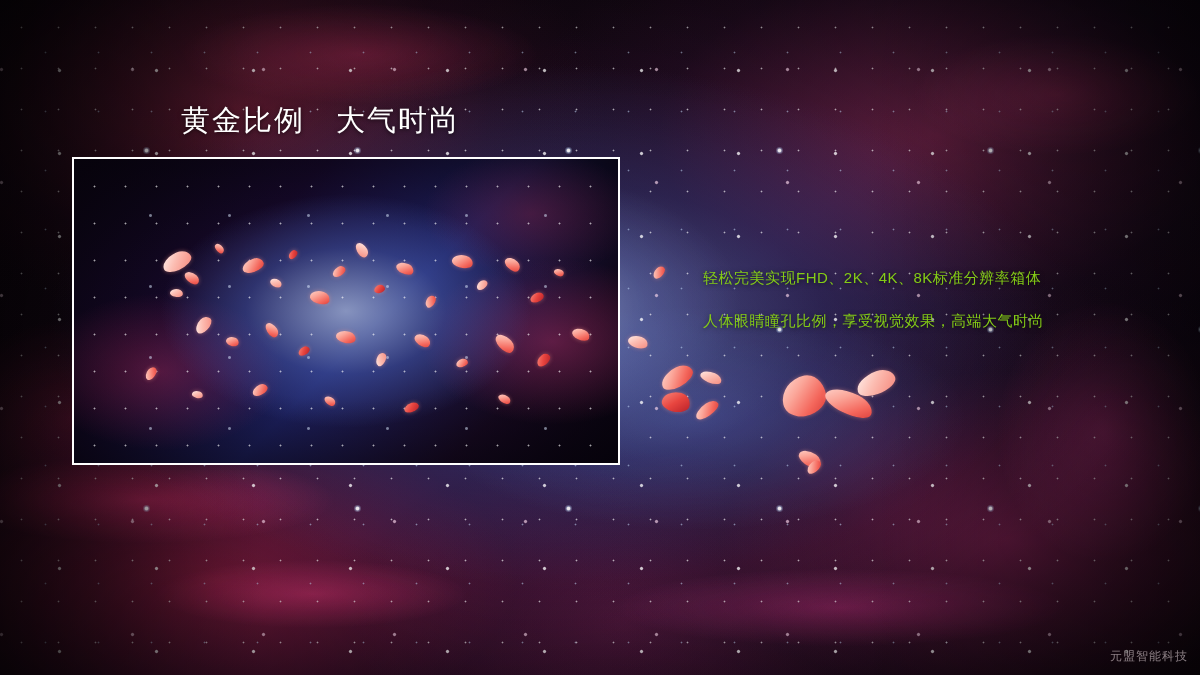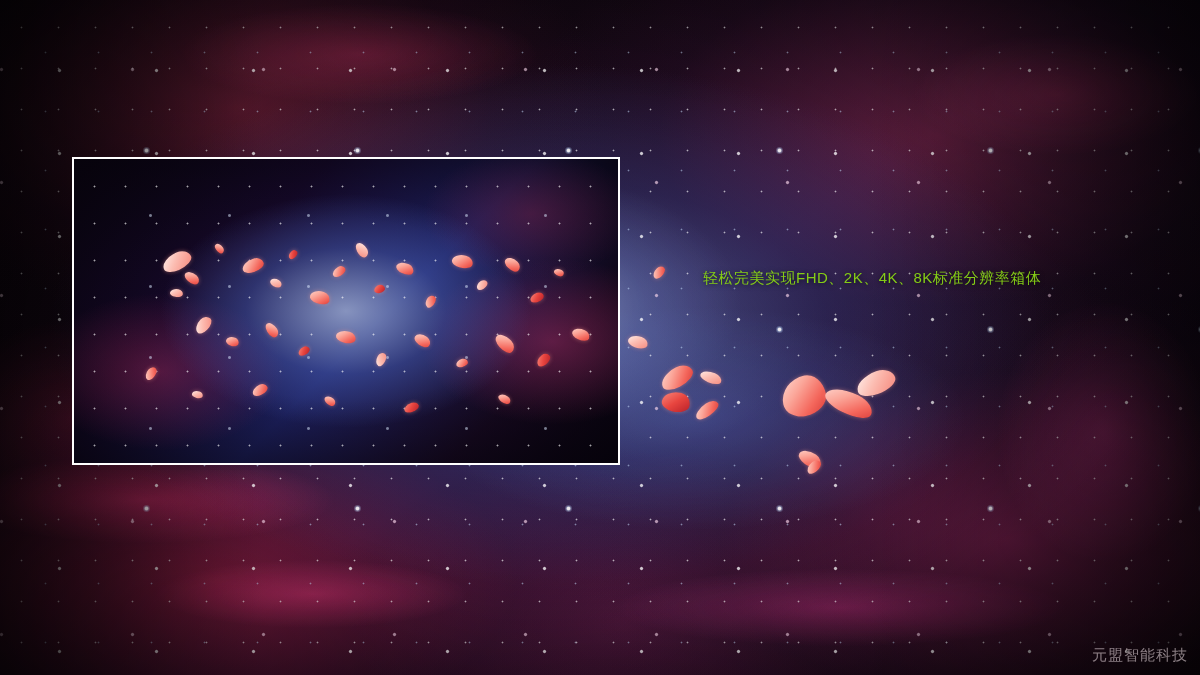--- a/index.html
+++ b/index.html
@@ -161,21 +161,21 @@
     color: #84cc16;
     letter-spacing: 0.5px;
     white-space: pre;
     text-shadow: 0 1px 5px rgba(0,0,0,0.6);
     margin-left: 44px;
   }
   #watermark {
     position: absolute;
     right: 12px;
     bottom: 10px;
-    font-size: 15px;
+    font-size: 12px;
     letter-spacing: 1px;
     color: rgba(215,200,205,0.62);
   }
 </style>
 </head>
 <body>
 
 <div id="slide">
 
   <div class="bg-layer" id="bg-base"></div>
@@ -193,20 +193,21 @@
       <div class="petal" style="left: 694px; top: 404px; width: 26px; height: 12px; transform: rotate(-34deg);"></div>
       <div class="petal" style="left: 782px; top: 376px; width: 44px; height: 40px; transform: rotate(-12deg);"></div>
       <div class="petal" style="left: 824px; top: 392px; width: 50px; height: 22px; transform: rotate(26deg);"></div>
       <div class="petal pale" style="left: 856px; top: 372px; width: 40px; height: 22px; transform: rotate(-20deg);"></div>
       <div class="petal" style="left: 798px; top: 452px; width: 24px; height: 14px; transform: rotate(34deg);"></div>
       <div class="petal" style="left: 806px; top: 462px; width: 16px; height: 10px; transform: rotate(-40deg);"></div>
       <div class="petal pale" style="left: 628px; top: 336px; width: 20px; height: 12px; transform: rotate(18deg);"></div>
       <div class="petal" style="left: 652px; top: 268px; width: 14px; height: 9px; transform: rotate(-44deg);"></div>
     </div>
 
+  <div id="slide-title">黄金比例　大气时尚</div>
 
   <div id="photo-frame">
     <div id="photo-inner"></div>
     <div id="photo-stars"></div>
     <div id="petals-inside">
         <div class="petal pale" style="left: 88px; top: 94px; width: 30px; height: 17px; transform: rotate(-24deg);"></div>
         <div class="petal" style="left: 110px; top: 114px; width: 16px; height: 10px; transform: rotate(40deg);"></div>
         <div class="petal pale" style="left: 96px; top: 130px; width: 13px; height: 8px; transform: rotate(10deg);"></div>
         <div class="petal" style="left: 140px; top: 86px; width: 11px; height: 7px; transform: rotate(55deg);"></div>
         <div class="petal" style="left: 168px; top: 100px; width: 22px; height: 13px; transform: rotate(-18deg);"></div>
@@ -238,17 +239,18 @@
         <div class="petal pale" style="left: 118px; top: 232px; width: 11px; height: 7px; transform: rotate(18deg);"></div>
         <div class="petal" style="left: 178px; top: 226px; width: 16px; height: 10px; transform: rotate(-26deg);"></div>
         <div class="petal" style="left: 250px; top: 238px; width: 12px; height: 8px; transform: rotate(42deg);"></div>
         <div class="petal deep" style="left: 330px; top: 244px; width: 15px; height: 9px; transform: rotate(-18deg);"></div>
         <div class="petal" style="left: 424px; top: 236px; width: 13px; height: 8px; transform: rotate(34deg);"></div>
       </div>
   </div>
 
   <div id="body-text">
     <div class="body-line">轻松完美实现FHD、2K、4K、8K标准分辨率箱体</div>
+    <div class="body-line">人体眼睛瞳孔比例，享受视觉效果，高端大气时尚</div>
   </div>
 
   <div id="watermark">元盟智能科技</div>
 
 </div>
 
 </body></html>

